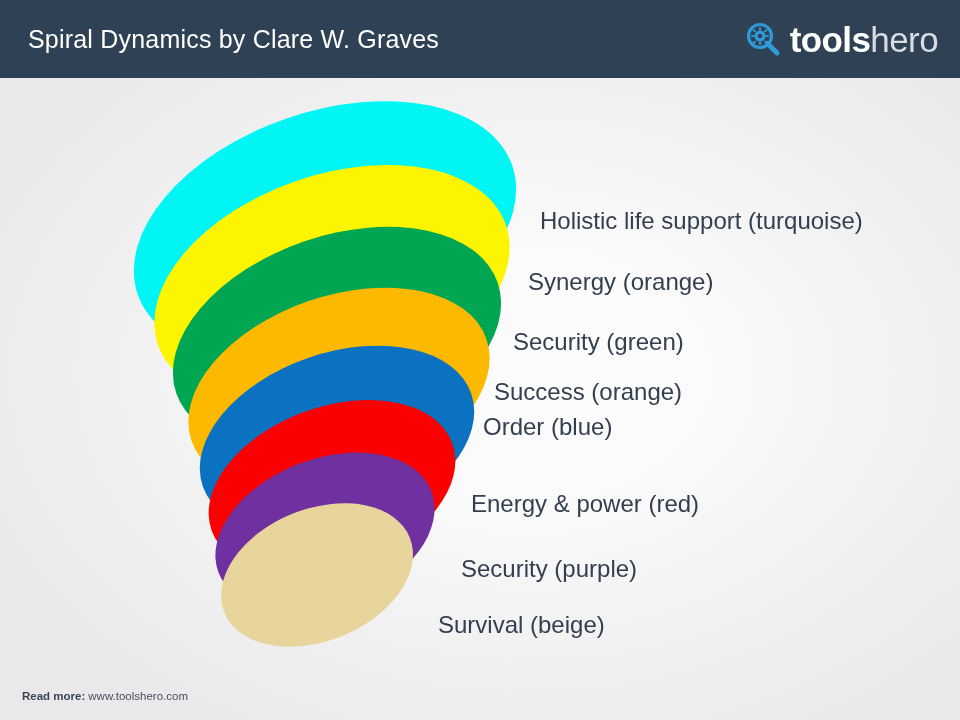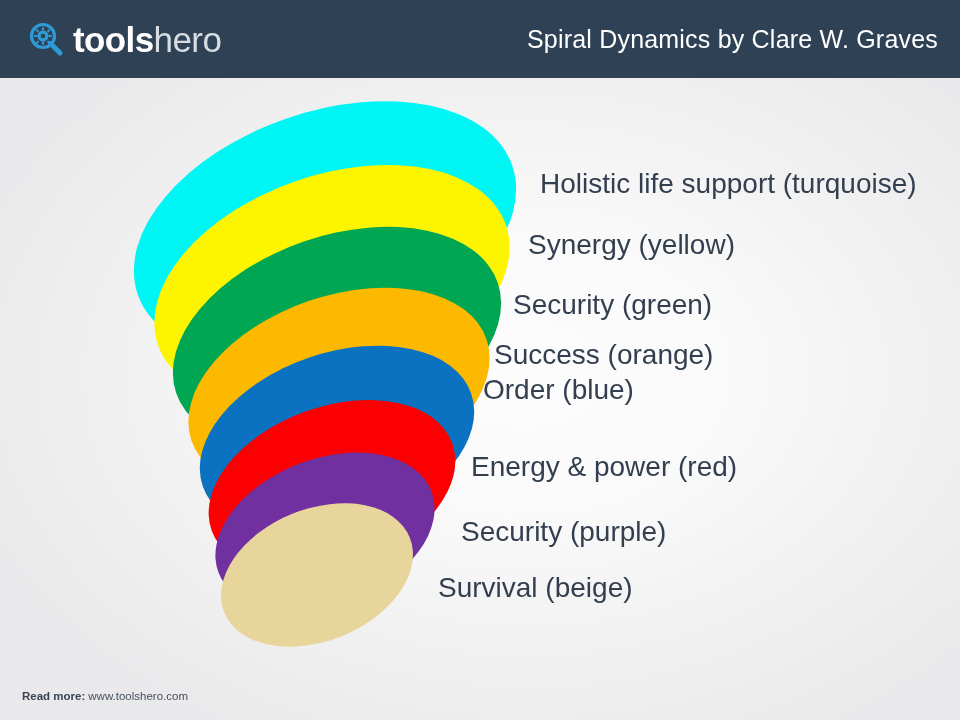--- a/index.html
+++ b/index.html
@@ -67,44 +67,47 @@
     left: 0; top: 0;
     width: 960px; height: 720px;
     pointer-events: none;
   }
   .ring { mix-blend-mode: normal; }
 
   
   .label {
     position: absolute;
     color: #333f4f;
-    font-size: 28px;
+    font-size: 24px;
     font-weight: 400;
     white-space: nowrap;
     line-height: 1;
+    margin-top: 39px;
   }
 
   
   #footer {
     position: absolute;
     left: 22px;
     bottom: 18px;
     font-size: 11.5px;
     color: #3a4554;
     white-space: nowrap;
   }
   #footer-label { font-weight: 700; }
   #footer-url   { font-weight: 400; color: #46505e; margin-left: 3px; }
 </style>
 </head>
 <body>
 
 <div id="slide">
 
   <div id="header">
+    <div id="header-title">Spiral Dynamics by Clare W. Graves</div>
+
     <div id="logo">
       <svg id="logo-mark" width="36" height="36" viewBox="0 0 36 36">
 
         <line x1="22.5" y1="22.5" x2="32" y2="32" stroke="#2e9ad6" stroke-width="5" stroke-linecap="round"></line>
 
         <circle cx="15" cy="15" r="11.5" fill="none" stroke="#2e9ad6" stroke-width="3.2"></circle>
 
         <g fill="#2e9ad6">
           <circle cx="15" cy="15" r="5.6"></circle>
           <rect x="13.9" y="6.2" width="2.2" height="3.2" rx="0.6"></rect>
@@ -115,40 +118,38 @@
           <rect x="19.6" y="19.6" width="2.2" height="3.2" rx="0.6" transform="rotate(-45 20.7 21.2)"></rect>
           <rect x="19.6" y="8.2" width="2.2" height="3.2" rx="0.6" transform="rotate(45 20.7 9.8)"></rect>
           <rect x="8.2" y="19.6" width="2.2" height="3.2" rx="0.6" transform="rotate(45 9.3 21.2)"></rect>
         </g>
         <circle cx="15" cy="15" r="2.3" fill="#2f4154"></circle>
       </svg>
       <span id="logo-wordmark">
         <span id="logo-tools">tools</span><span id="logo-hero">hero</span>
       </span>
     </div>
-
-    <div id="header-title">Spiral Dynamics by Clare W. Graves</div>
   </div>
 
   <svg id="funnel" viewBox="0 0 960 720">
     <g id="funnel-rings">
         <ellipse cx="325" cy="230" rx="198" ry="118" fill="#00f5f5" transform="rotate(-19 325 230)" class="ring"></ellipse>
         <ellipse cx="332" cy="285" rx="184" ry="110" fill="#fdf500" transform="rotate(-19 332 285)" class="ring"></ellipse>
         <ellipse cx="337" cy="338" rx="170" ry="102" fill="#00a651" transform="rotate(-19 337 338)" class="ring"></ellipse>
         <ellipse cx="339" cy="390" rx="156" ry="94" fill="#fcb900" transform="rotate(-19 339 390)" class="ring"></ellipse>
         <ellipse cx="337" cy="440" rx="142" ry="87" fill="#0a72c0" transform="rotate(-19 337 440)" class="ring"></ellipse>
         <ellipse cx="332" cy="487" rx="128" ry="80" fill="#fa0000" transform="rotate(-20 332 487)" class="ring"></ellipse>
         <ellipse cx="325" cy="532" rx="114" ry="73" fill="#7030a0" transform="rotate(-21 325 532)" class="ring"></ellipse>
         <ellipse cx="317" cy="575" rx="100" ry="66" fill="#e8d59c" transform="rotate(-22 317 575)" class="ring"></ellipse>
       </g>
   </svg>
 
   <div id="labels">
       <div class="label" style="left: 540px; top: 170px;">Holistic life support (turquoise)</div>
-      <div class="label" style="left: 528px; top: 231px;">Synergy (yellow)</div>
+      <div class="label" style="left: 528px; top: 231px;">Synergy (orange)</div>
       <div class="label" style="left: 513px; top: 291px;">Security (green)</div>
       <div class="label" style="left: 494px; top: 341px;">Success (orange)</div>
       <div class="label" style="left: 483px; top: 376px;">Order (blue)</div>
       <div class="label" style="left: 471px; top: 453px;">Energy &amp; power (red)</div>
       <div class="label" style="left: 461px; top: 518px;">Security (purple)</div>
       <div class="label" style="left: 438px; top: 574px; text-align: right;">Survival (beige)</div>
     </div>
 
   <div id="footer">
     <span id="footer-label">Read more:</span><span id="footer-url">www.toolshero.com</span>

